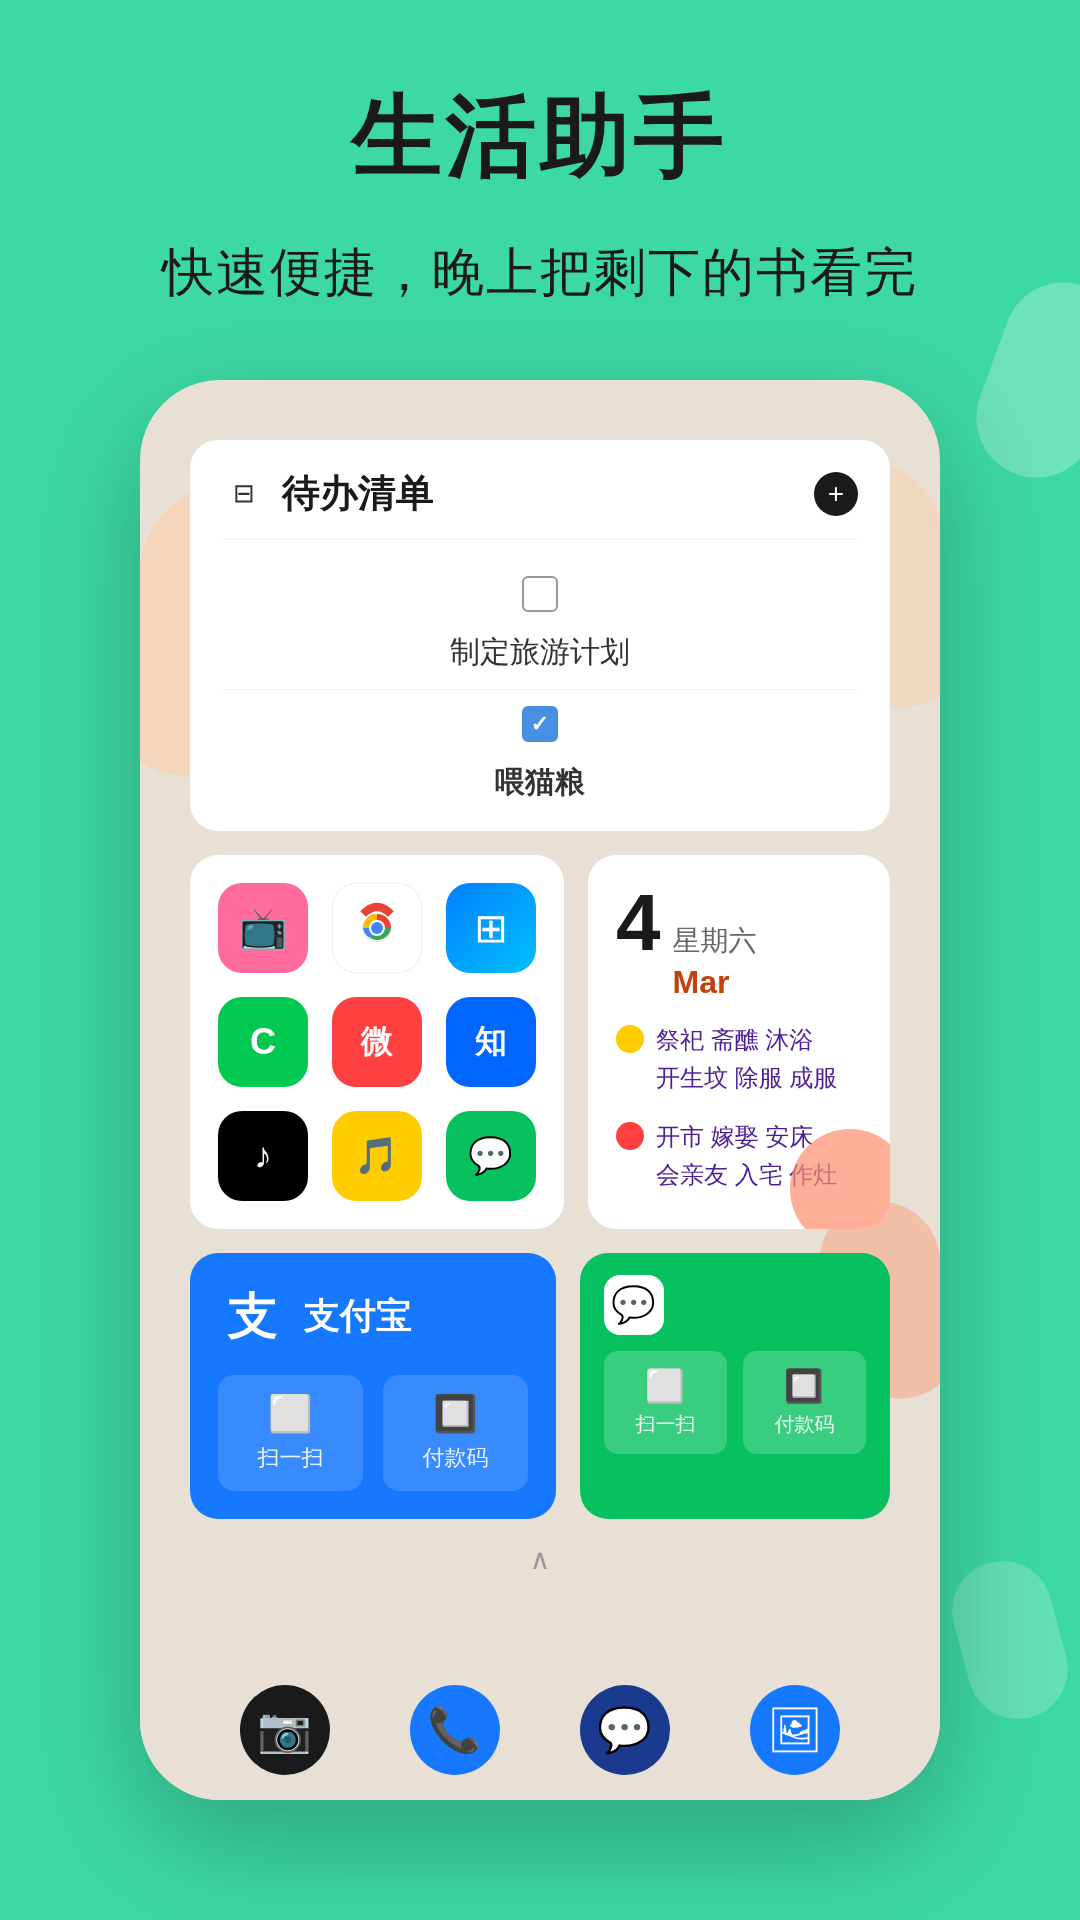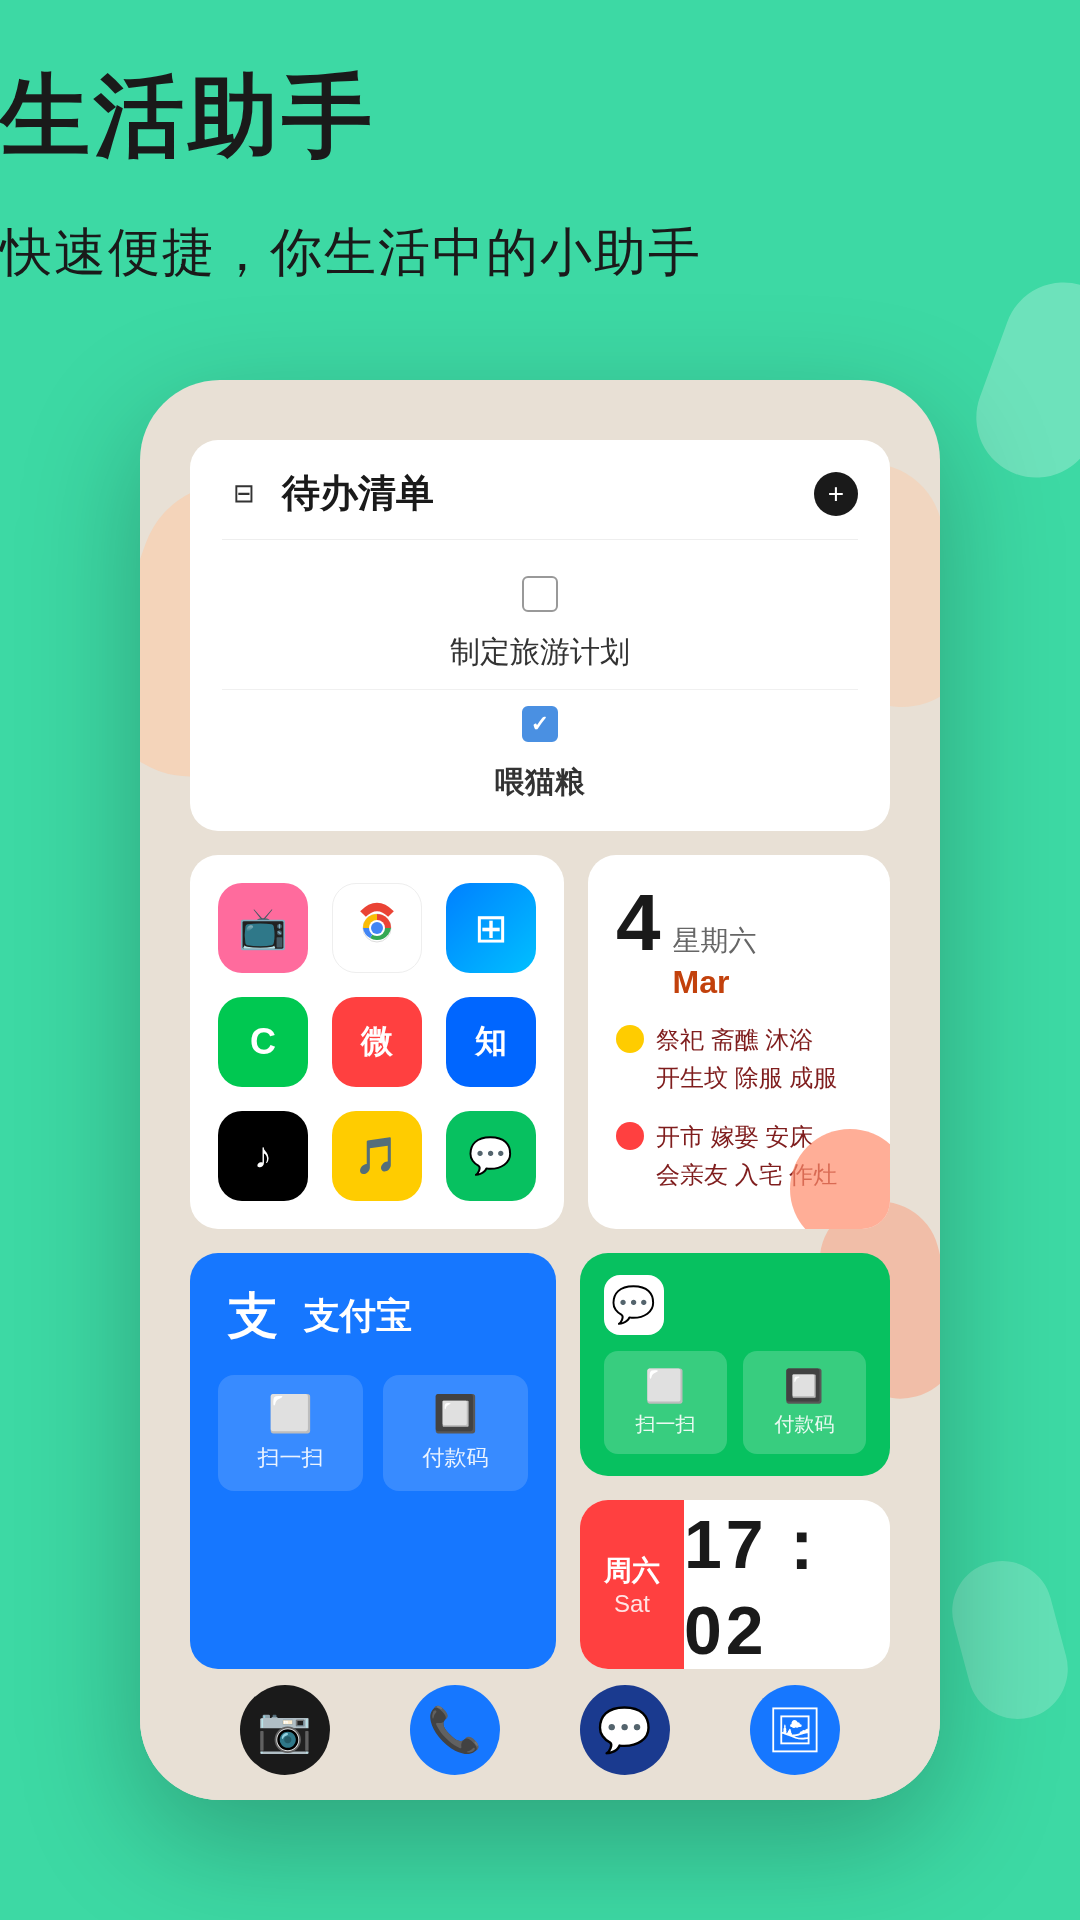--- a/index.html
+++ b/index.html
@@ -8,22 +8,22 @@
       width: 1080px;
       height: 1920px;
       background: #3dd9a4;
       font-family: -apple-system, 'PingFang SC', 'Helvetica Neue', sans-serif;
       overflow: hidden;
       position: relative;
     }
 
     
     .header-section {
-      text-align: left;
-      padding-top: 56px;
+      text-align: center;
+      padding-top: 76px;
     }
     .main-title {
       font-size: 90px;
       font-weight: 900;
       color: #1a1a1a;
       letter-spacing: 4px;
     }
     .sub-title {
       font-size: 52px;
       font-weight: 400;
@@ -259,21 +259,21 @@
       width: 28px;
       height: 28px;
       border-radius: 50%;
       flex-shrink: 0;
       margin-top: 4px;
     }
     .cal-badge.yellow { background: #ffcc00; }
     .cal-badge.red { background: #ff4040; }
     .cal-info-text {
       font-size: 24px;
-      color: #7f1d1d;
+      color: #4c1d95;
       line-height: 1.6;
     }
     .cal-deco {
       position: absolute;
       bottom: -20px;
       right: -20px;
       width: 120px;
       height: 120px;
       background: #ff8c6b;
       border-radius: 50%;
@@ -466,21 +466,21 @@
     .chrome-svg {
       width: 56px;
       height: 56px;
     }
   </style>
 </head>
 <body>
 
 <div class="header-section">
   <div class="main-title">生活助手</div>
-  <div class="sub-title">快速便捷，你生活中的小助手</div>
+  <div class="sub-title">快速便捷，晚上把剩下的书看完</div>
 </div>
 
 <div class="deco-shape-right"></div>
 <div class="deco-shape-bottom"></div>
 
 <div class="phone-mockup">
 
   <div class="phone-deco-top-left"></div>
   <div class="phone-deco-top-right"></div>
   <div class="phone-deco-mid-right"></div>
@@ -608,27 +608,20 @@
             <span class="wechat-action-icon">⬜</span>
             <span class="wechat-action-label">扫一扫</span>
           </div>
           <div class="wechat-action">
             <span class="wechat-action-icon">🔲</span>
             <span class="wechat-action-label">付款码</span>
           </div>
         </div>
       </div>
 
-      <div class="clock-widget">
-        <div class="clock-day-badge">
-          <div class="clock-weekday">周六</div>
-          <div class="clock-day-en">Sat</div>
-        </div>
-        <div class="clock-time">17：02</div>
-      </div>
 
     </div>
   </div>
 
   <div class="chevron-up">∧</div>
 
   <div class="bottom-bar">
     <div class="dock-icon camera">
       <span>📷</span>
     </div>

